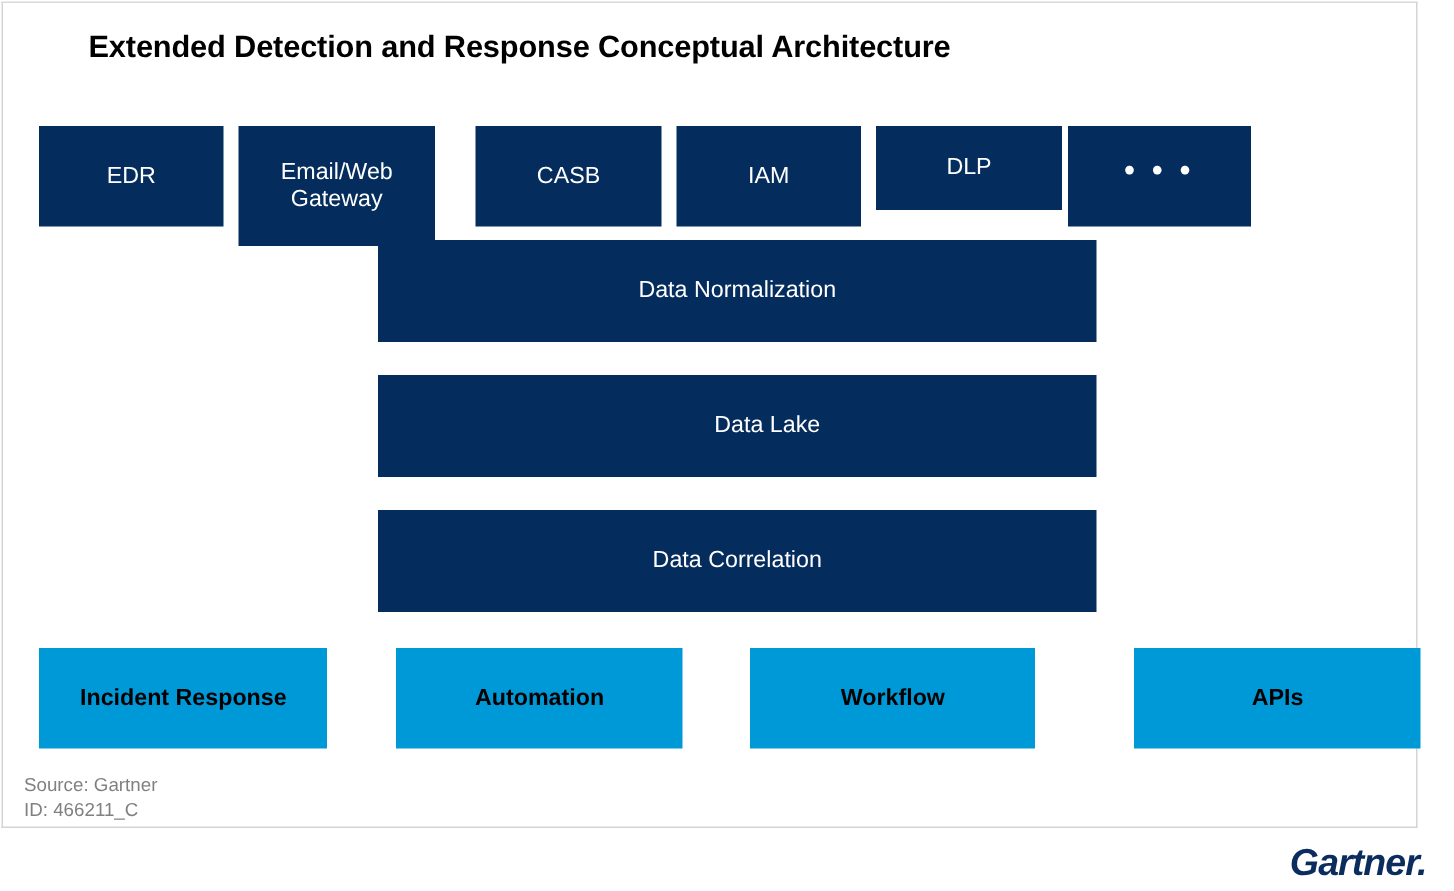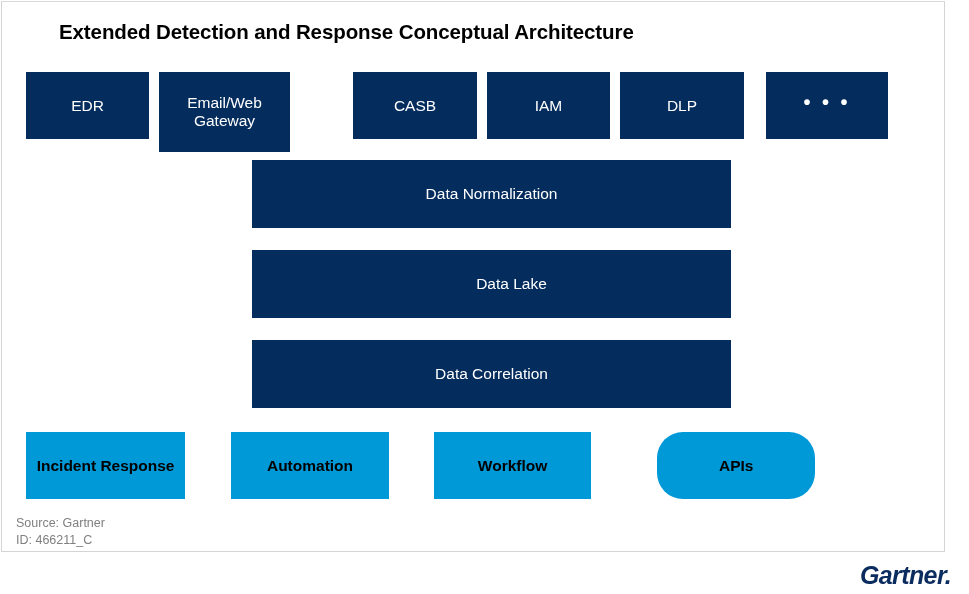--- a/index.html
+++ b/index.html
@@ -42,28 +42,28 @@
     white-space: nowrap;
     margin-left: 36px;
   }
   
   .row {
     position: absolute;
     display: flex;
   }
   .row-sources {
     left: 24px;
-    top: 70px;
+    top: 82px;
     width: 921px;
     height: 67px;
   }
   .row-actions {
     left: 24px;
     top: 430px;
-    width: 789px;
+    width: 921px;
     height: 67px;
   }
   .box {
     box-sizing: border-box;
     display: flex;
     align-items: center;
     justify-content: center;
     text-align: center;
     line-height: 1.16;
   }
@@ -150,27 +150,27 @@
 
     <div class="title">Extended Detection and Response Conceptual Architecture</div>
 
     <div class="row row-sources">
       <div class="box box-navy" style="width:123px;height:67px;margin-right:10px;">
         <span>EDR</span>
       </div>
       <div class="box box-navy" style="width:131px;height:80px;margin-right:27px;">
         <span>Email/Web<br>Gateway</span>
       </div>
-      <div class="box box-navy" style="width:124px;height:67px;margin-right:10px;margin-left:36px;">
+      <div class="box box-navy" style="width:124px;height:67px;margin-right:10px;">
         <span>CASB</span>
       </div>
       <div class="box box-navy" style="width:123px;height:67px;margin-right:10px;">
         <span>IAM</span>
       </div>
-      <div class="box box-navy" style="width:124px;height:67px;margin-right:22px;text-align:right;">
+      <div class="box box-navy" style="width:124px;height:56px;margin-right:4px;text-align:right;">
         <span>DLP</span>
       </div>
       <div class="box box-navy box-dots" style="width:122px;height:67px;">
         <span>• • •</span>
       </div>
     </div>
 
     <div class="stack">
       <div class="stack-box stack-1">
         <span>Data Normalization</span>
@@ -186,21 +186,21 @@
     <div class="row row-actions">
       <div class="box box-cyan" style="width:198px;height:67px;margin-right:46px;">
         <span>Incident Response</span>
       </div>
       <div class="box box-cyan" style="width:196px;height:67px;margin-right:45px;">
         <span>Automation</span>
       </div>
       <div class="box box-cyan" style="width:196px;height:67px;margin-right:66px;">
         <span>Workflow</span>
       </div>
-      <div class="box box-cyan" style="width:196px;height:67px;border-radius:26px;">
+      <div class="box box-cyan" style="width:196px;height:67px;">
         <span>APIs</span>
       </div>
     </div>
 
     <div class="source-block">
       <span class="source-line">Source: Gartner</span>
       <span class="source-line">ID: 466211_C</span>
     </div>
 
   </div>

